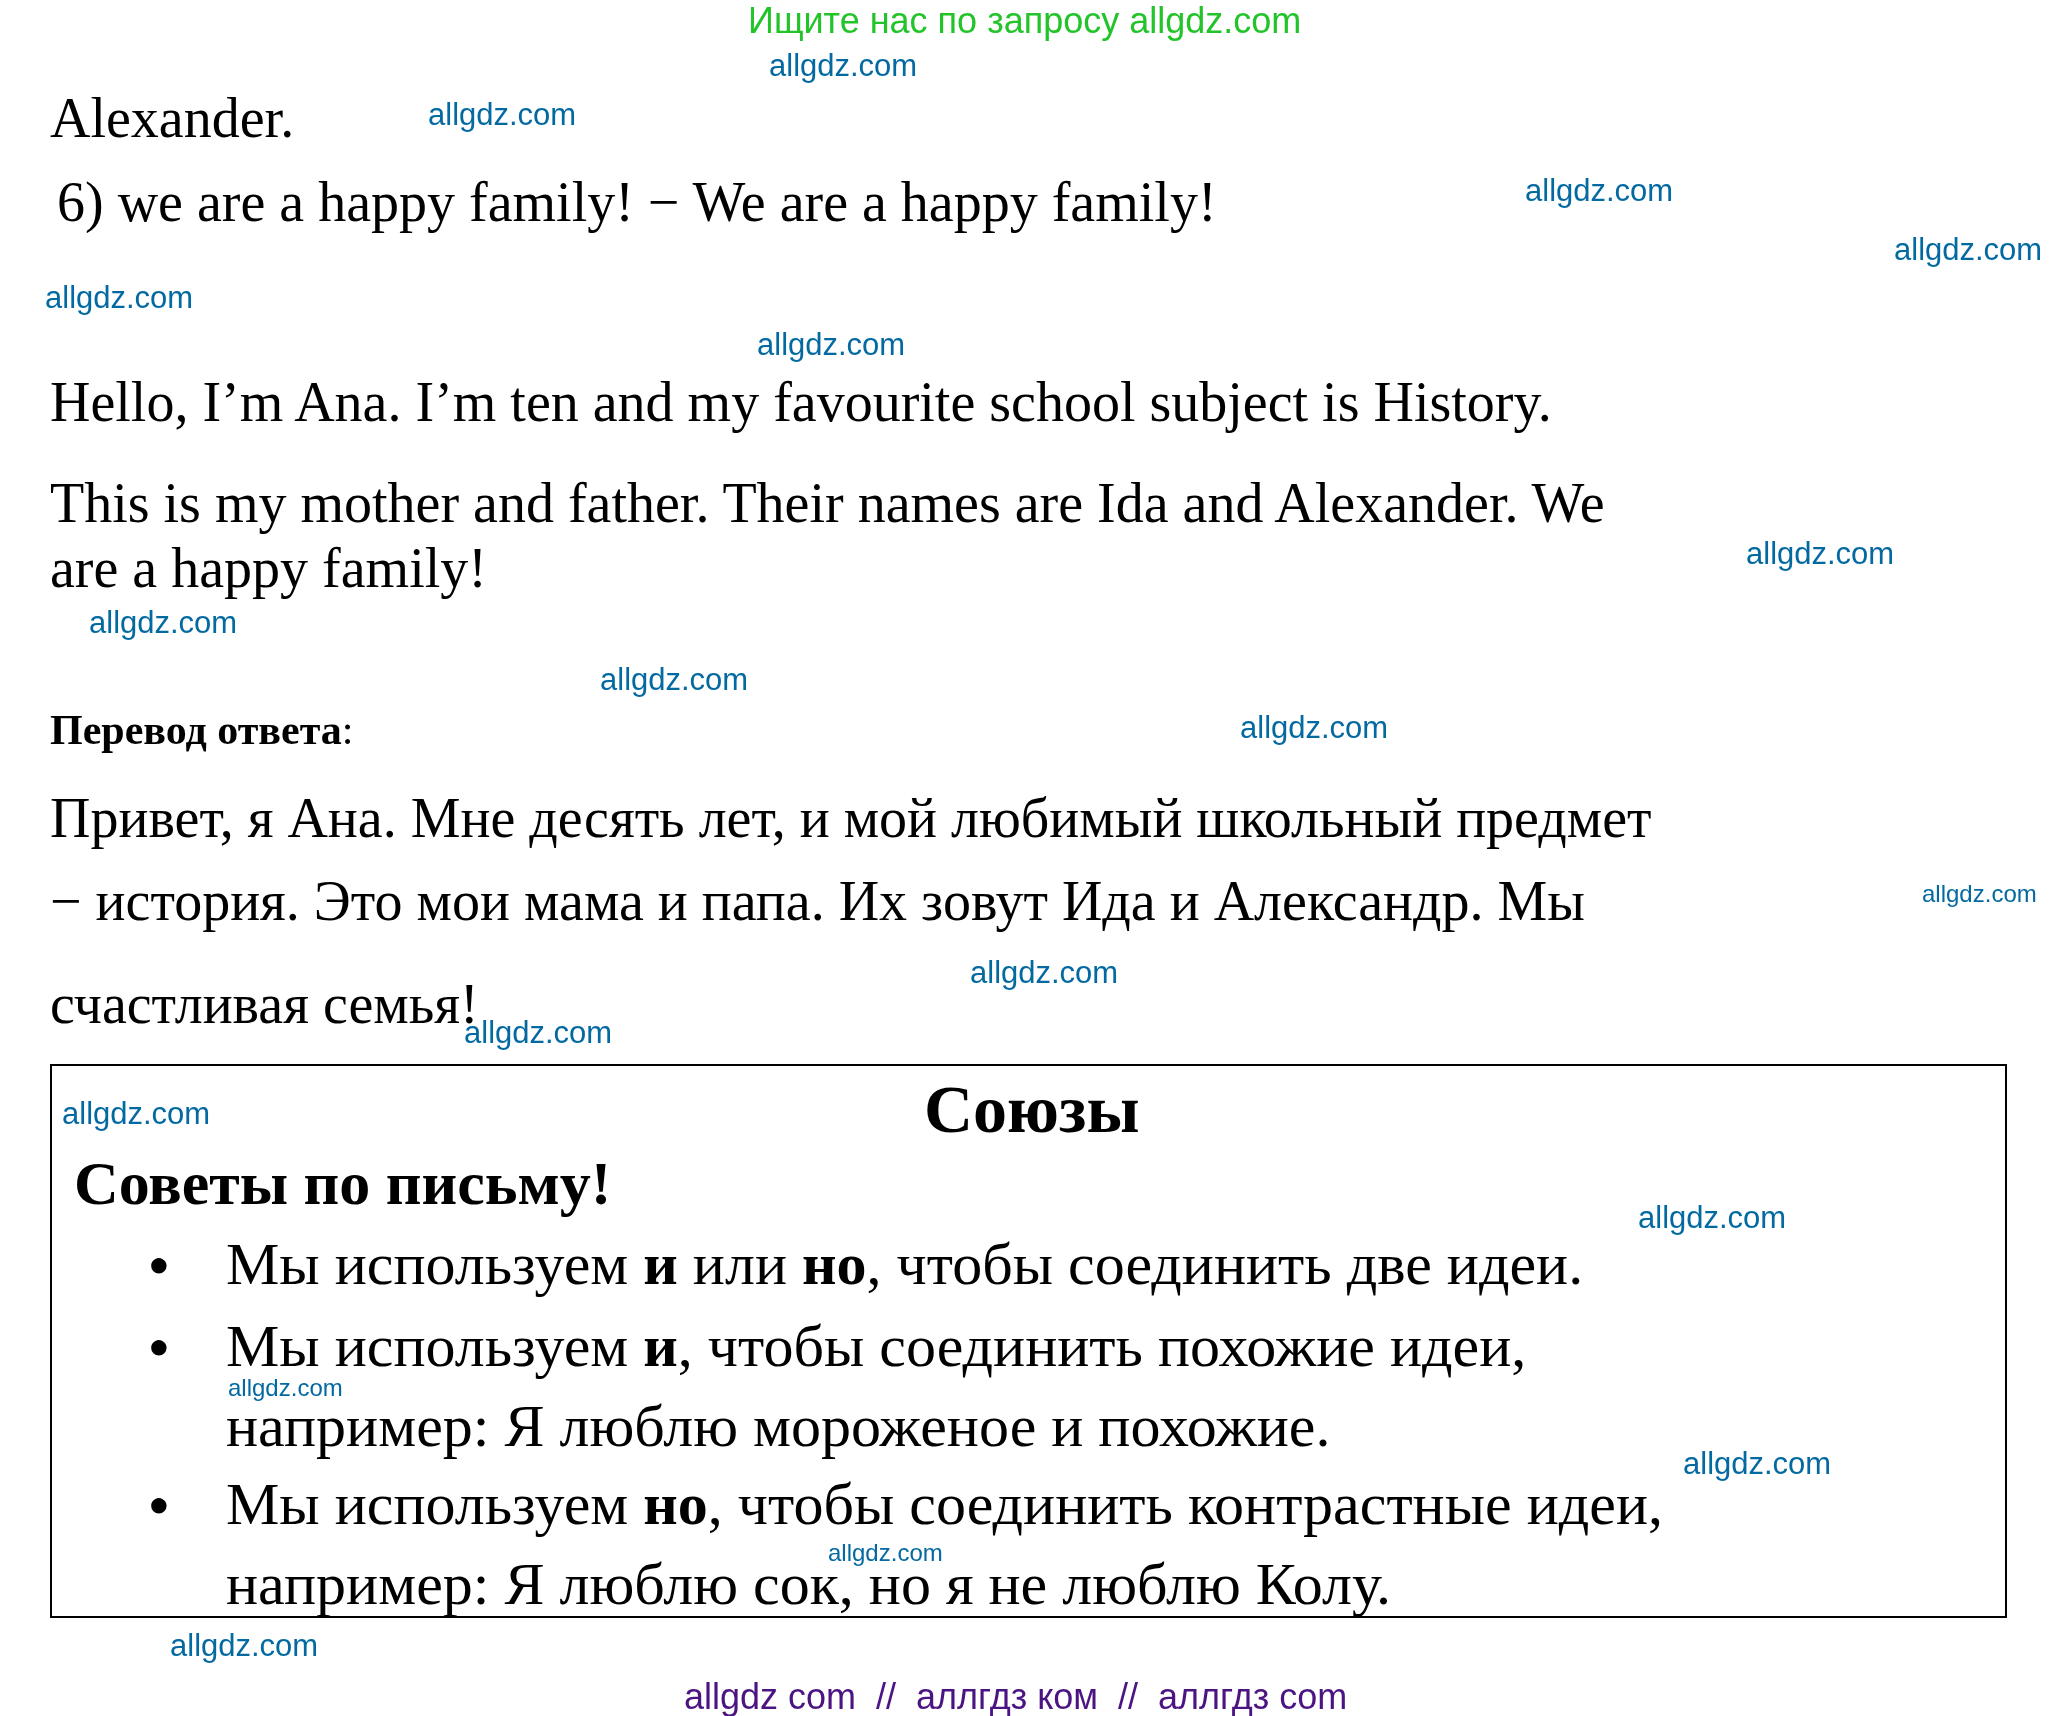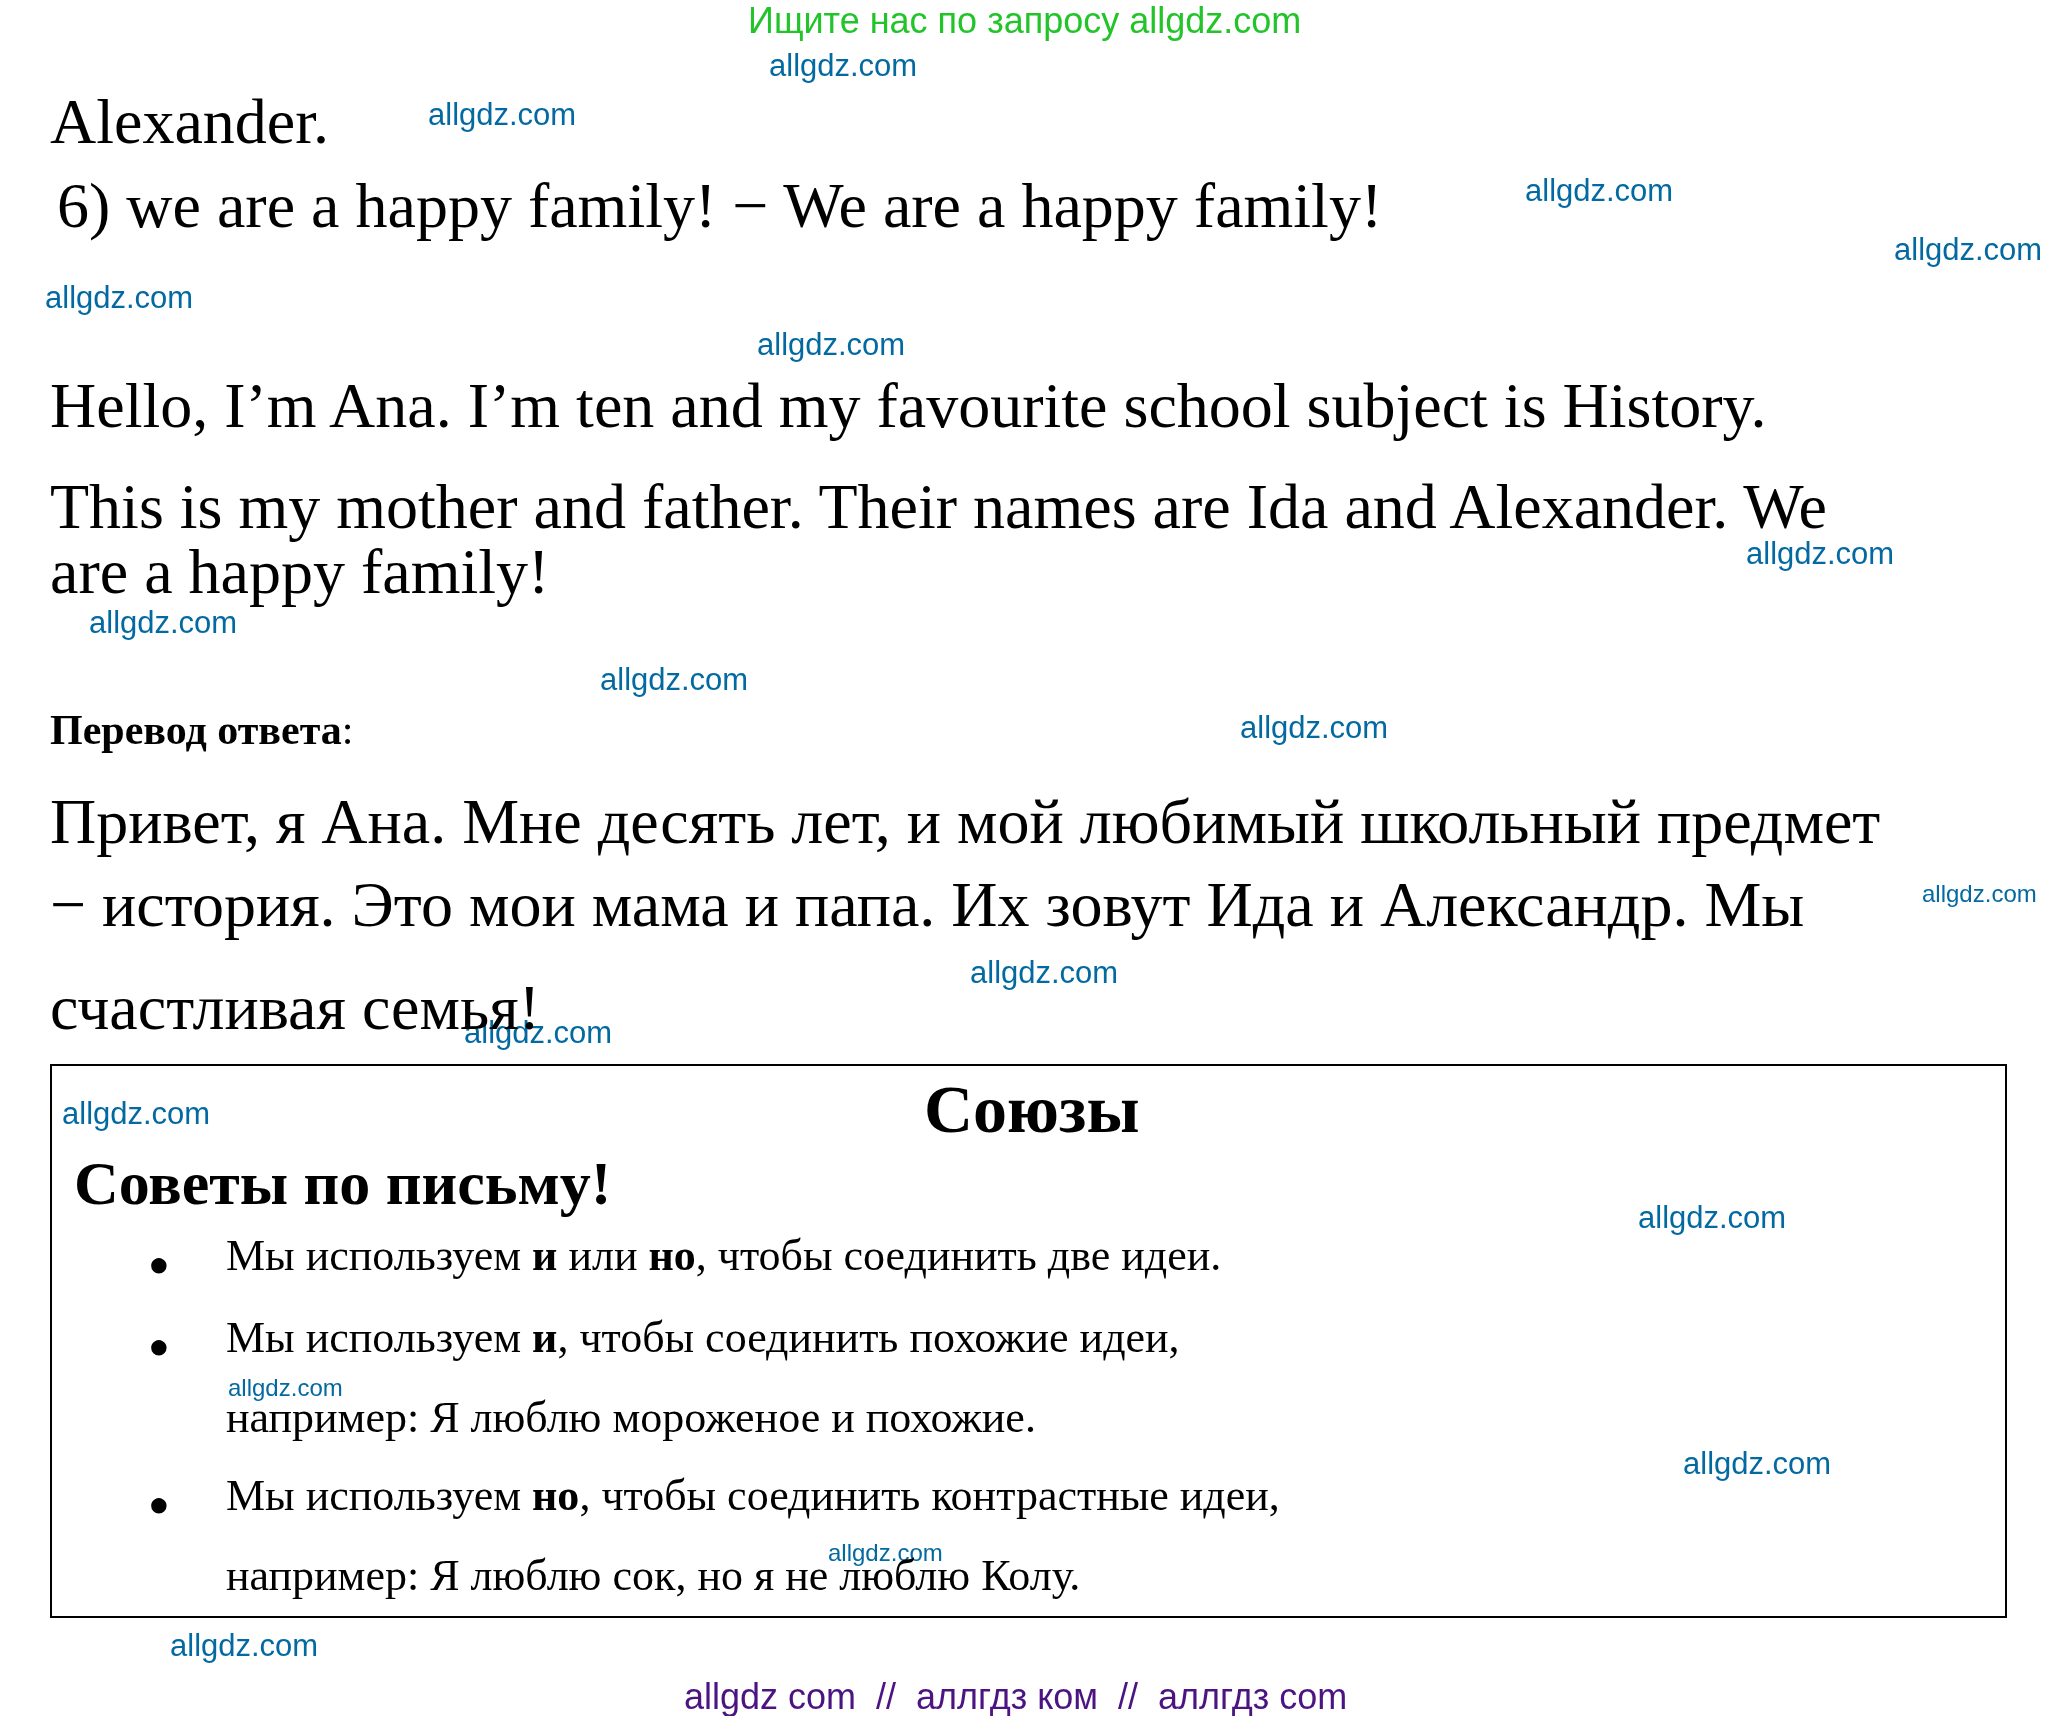--- a/index.html
+++ b/index.html
@@ -3,26 +3,26 @@
 <meta charset="utf-8">
 <style>
   html, body { margin: 0; padding: 0; background: #ffffff; }
   body { width: 2053px; height: 1716px; position: relative; overflow: hidden; }
   .abs { position: absolute; white-space: nowrap; }
   .serif { font-family: "Liberation Serif", "DejaVu Serif", serif; color: #000; }
   .wm { font-family: "Liberation Sans", "DejaVu Sans", sans-serif; color: #0369a1; font-size: 31px; }
   .wm-small { font-size: 24px; }
   .top-banner { font-family: "Liberation Sans", "DejaVu Sans", sans-serif; font-size: 36px; }
   .bottom-banner { font-family: "Liberation Sans", "DejaVu Sans", sans-serif; font-size: 36px; }
-  .line { font-size: 64px; line-height: 1; }
+  .line { font-size: 56px; line-height: 1; }
   .heading { font-size: 42px; font-weight: bold; }
   .box { position: absolute; left: 50px; top: 1064px; width: 1957px; height: 554px; border: 2px solid #000; box-sizing: border-box; }
   .box-title { font-size: 68px; font-weight: bold; }
   .box-sub { font-size: 62px; font-weight: bold; }
-  .bullet { font-size: 44px; }
+  .bullet { font-size: 60px; }
   b { font-weight: bold; }
 </style>
 </head>
 <body>
 
 <div class="abs top-banner" style="left:748px; top:0px; color:#22c42a;text-align:center;">Ищите нас по запросу allgdz.com</div>
 
 <div class="abs wm" style="left:769px; top:48px;">allgdz.com</div>
 <div class="abs wm" style="left:428px; top:97px;">allgdz.com</div>
 <div class="abs wm" style="left:1525px; top:173px;">allgdz.com</div>

